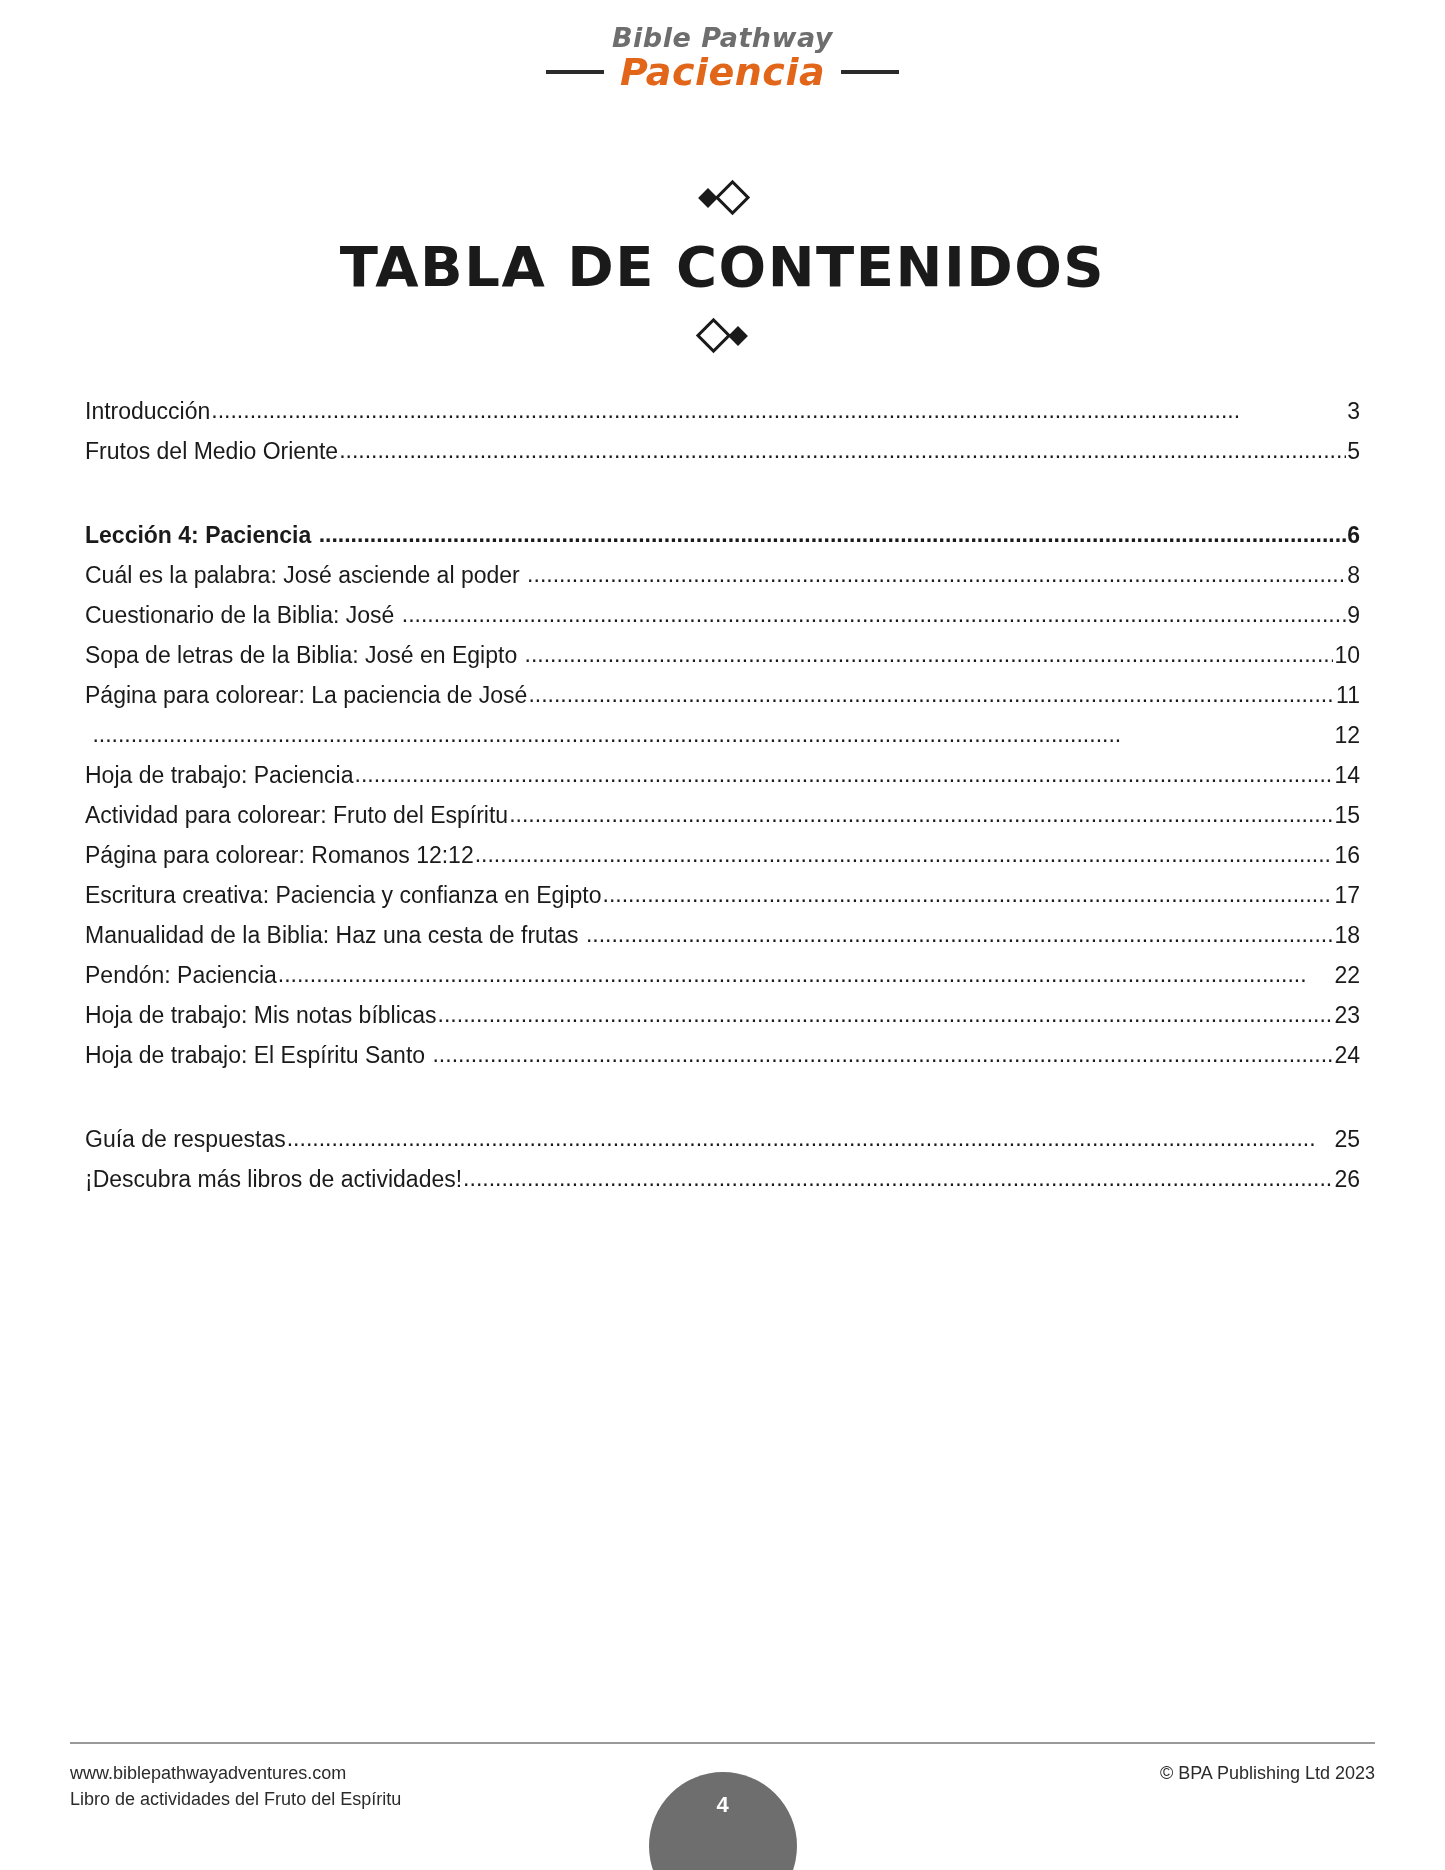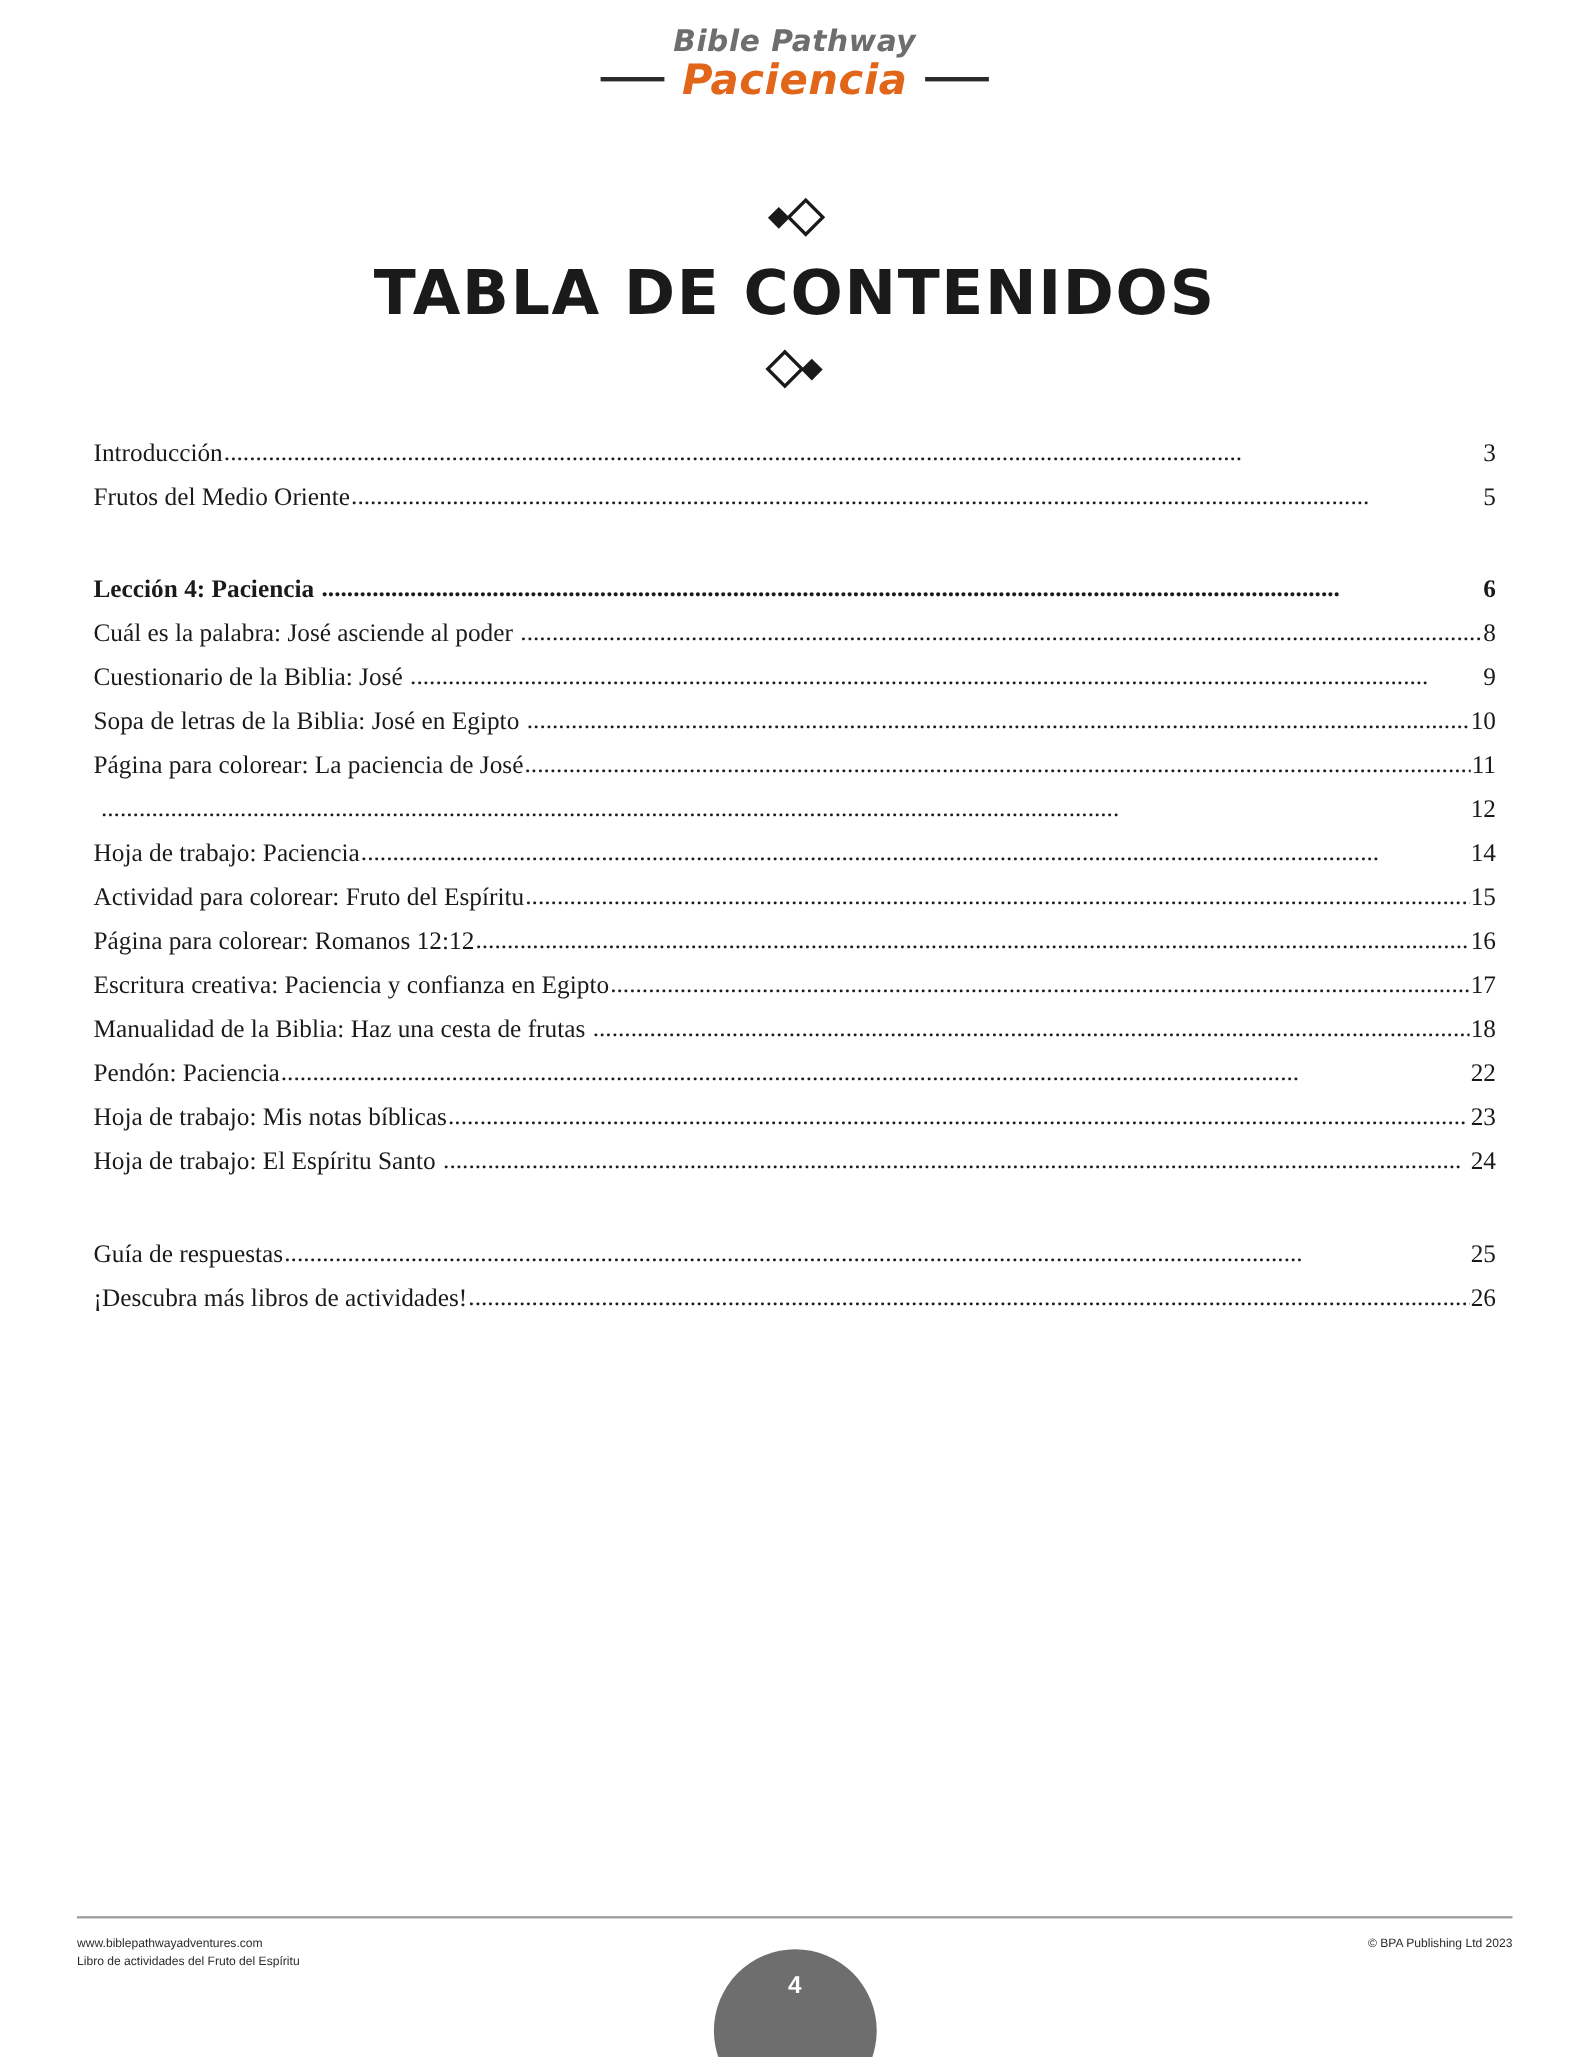--- a/index.html
+++ b/index.html
@@ -93,21 +93,20 @@
     width: 19px;
     height: 19px;
   }
 
   
   .toc {
     position: absolute;
     top: 400px;
     left: 85px;
     width: 1275px;
-    font-family: Liberation Serif, serif;
   }
   .toc-entry {
     display: flex;
     align-items: baseline;
     font-size: 23px;
     line-height: 1.0;
     margin-bottom: 17px;
     white-space: nowrap;
   }
   .toc-entry.bold {
@@ -143,21 +142,21 @@
     background: #9a9a9a;
   }
   .footer {
     position: absolute;
     left: 70px;
     right: 70px;
     top: 1760px;
     display: flex;
     justify-content: space-between;
     align-items: flex-start;
-    font-size: 11px;
+    font-size: 18px;
     color: #2b2b2b;
   }
   .footer-left div { line-height: 1.45; }
   .footer-right { text-align: right; line-height: 1.45; }
 
   .page-circle {
     position: absolute;
     left: 50%;
     transform: translateX(-50%);
     top: 1772px;

